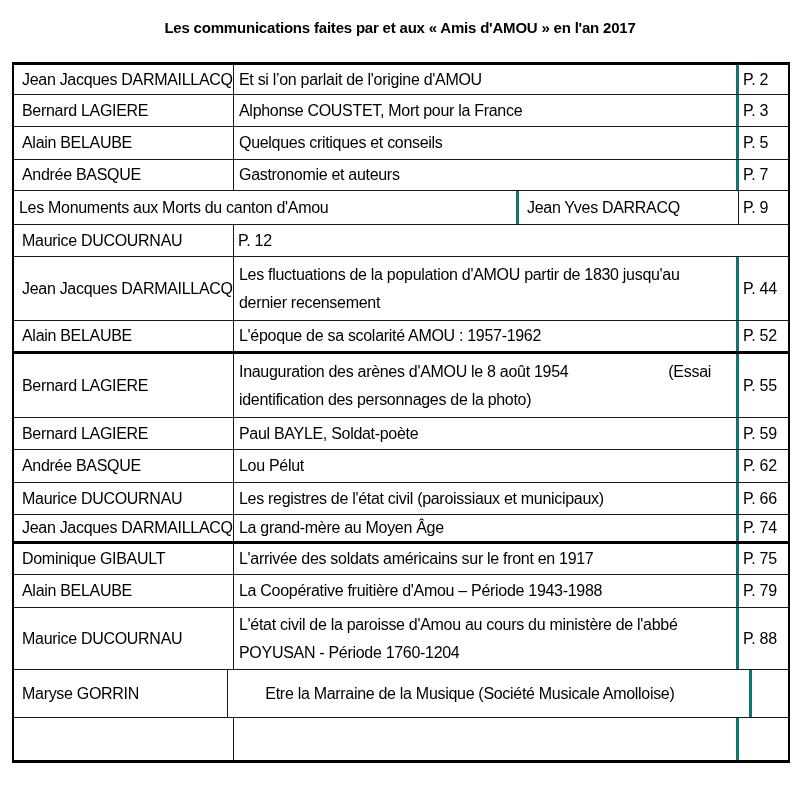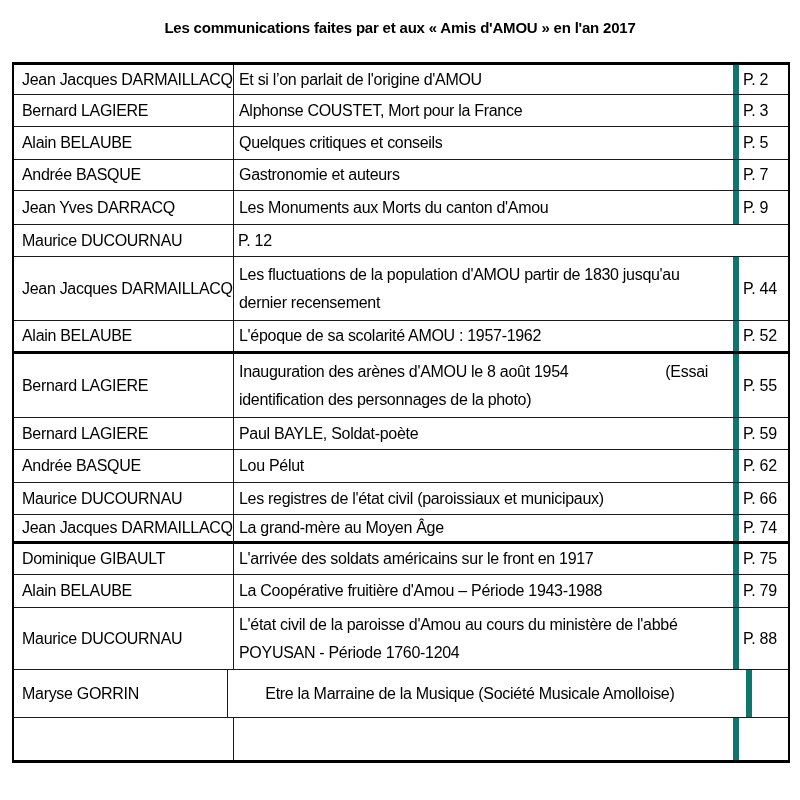--- a/index.html
+++ b/index.html
@@ -57,21 +57,21 @@
     overflow: hidden;
   }
   .cell.author {
     width: 220px;
     border-right: 1px solid #1a1a1a;
     padding-left: 8px;
     white-space: nowrap;
   }
   .cell.title {
     width: 505px;
-    border-right: 6px solid #0f766e;
+    border-right: 3px solid #0f766e;
     padding-left: 5px;
   }
   .cell.page {
     flex: 1;
     padding-left: 4px;
     white-space: nowrap;
   }
   .title-line {
     line-height: 28px;
     white-space: nowrap;
@@ -110,24 +110,24 @@
     <div class="cell page">P. 5</div>
   </div>
     <div class="row" style="height: 30px;">
     <div class="cell author">Andrée BASQUE</div>
     <div class="cell title">
         <div class="title-line">Gastronomie et auteurs</div>
       </div>
     <div class="cell page">P. 7</div>
   </div>
     <div class="row" style="height: 33px;">
+    <div class="cell title">
+        <div class="title-line">Les Monuments aux Morts du canton d'Amou</div>
+      </div>
     <div class="cell author">Jean Yves DARRACQ</div>
-    <div class="cell title">
-        <div class="title-line">Les Monuments aux Morts du canton d'Amou</div>
-      </div>
     <div class="cell page">P. 9</div>
   </div>
     <div class="row" style="height: 31px;">
     <div class="cell author">Maurice DUCOURNAU</div>
     <div class="cell page">P. 12</div>
   </div>
     <div class="row" style="height: 63px;">
     <div class="cell author">Jean Jacques DARMAILLACQ</div>
     <div class="cell title">
         <div class="title-line">Les fluctuations de la population d'AMOU partir de 1830 jusqu'au</div>

